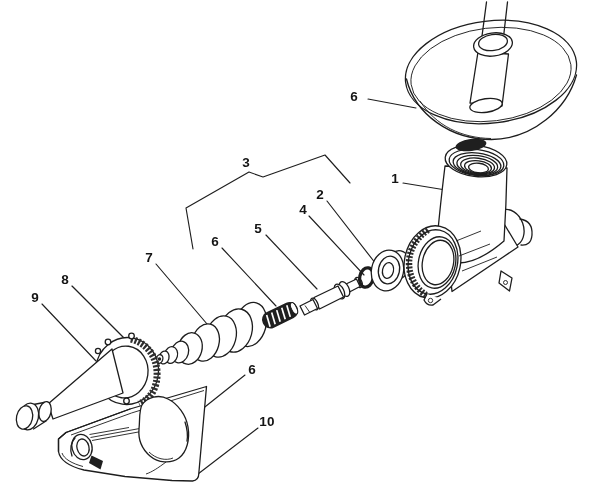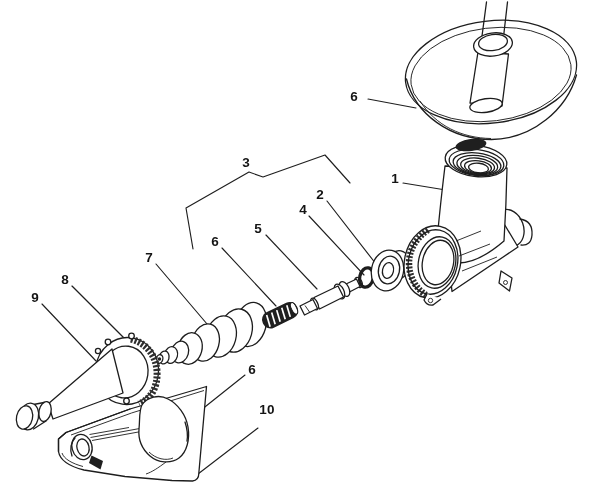--- a/index.html
+++ b/index.html
@@ -178,16 +178,16 @@
 
 <div class="part-label" style="left:395px;top:178px;">1</div>
 <div class="part-label" style="left:320px;top:194px;">2</div>
 <div class="part-label" style="left:246px;top:162px;">3</div>
 <div class="part-label" style="left:303px;top:209px;">4</div>
 <div class="part-label" style="left:258px;top:228px;">5</div>
 <div class="part-label" style="left:215px;top:241px;">6</div>
 <div class="part-label" style="left:149px;top:257px;">7</div>
 <div class="part-label" style="left:65px;top:279px;">8</div>
 <div class="part-label" style="left:35px;top:297px;">9</div>
-<div class="part-label" style="left:267px;top:409px;">10</div>
+<div class="part-label" style="left:267px;top:421px;">10</div>
 <div class="part-label" style="left:252px;top:369px;">6</div>
 <div class="part-label" style="left:354px;top:96px;">6</div>
 </div>
 
 </body></html>

